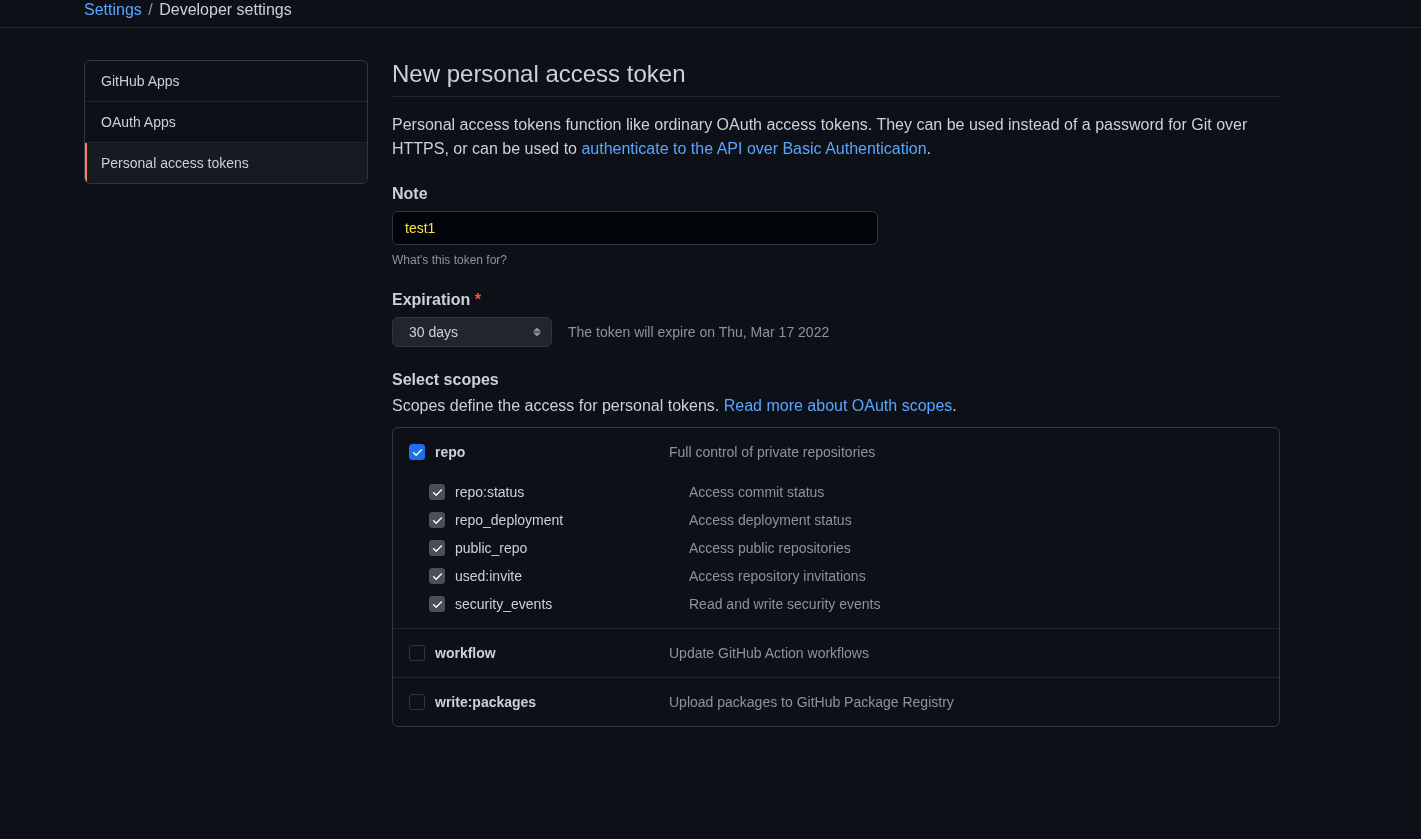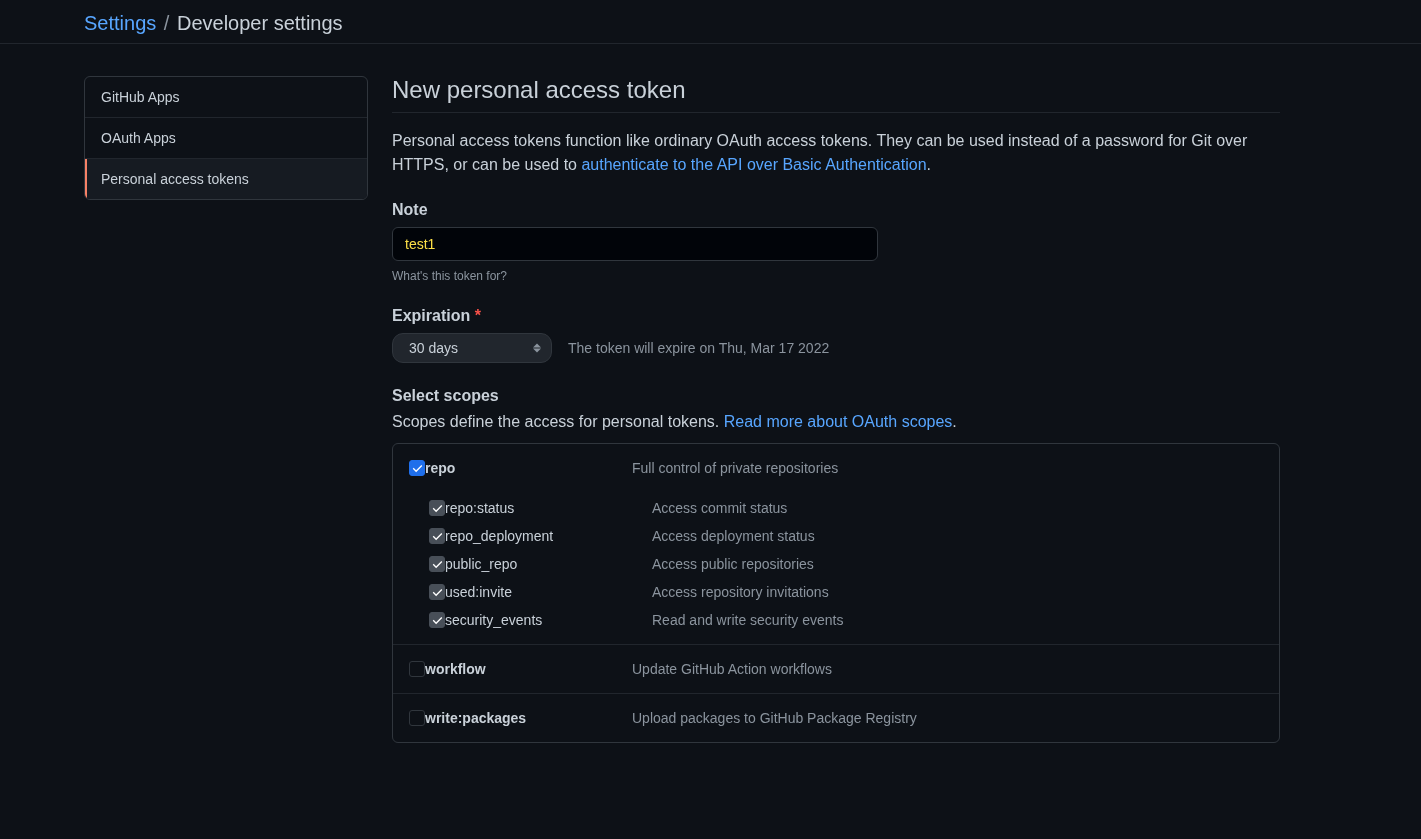--- a/index.html
+++ b/index.html
@@ -3,23 +3,23 @@
 <meta charset="utf-8">
 <style>
   * { box-sizing: border-box; margin: 0; padding: 0; }
   body {
     background: #0d1117;
     color: #c9d1d9;
     font-family: -apple-system, BlinkMacSystemFont, "Segoe UI", Helvetica, Arial, sans-serif;
     font-size: 14px;
   }
   .breadcrumb {
-    padding: 12px 0 8px 84px;
+    padding: 1px 0 8px 84px;
     border-bottom: 1px solid #21262d;
-    font-size: 20px;
+    font-size: 16px;
   }
   .breadcrumb a { color: #58a6ff; text-decoration: none; }
   .breadcrumb .sep { color: #8b949e; margin: 0 2px; }
   .breadcrumb .current { color: #c9d1d9; }
   .container {
     display: flex;
     padding: 32px 0 0 84px;
     gap: 24px;
   }
   .sidebar {
@@ -93,21 +93,21 @@
     display: flex;
     align-items: center;
     gap: 16px;
   }
   .select {
     position: relative;
     width: 160px;
     padding: 6px 16px 6px 16px;
     background: #21262d;
     border: 1px solid #30363d;
-    border-radius: 11px;
+    border-radius: 6px;
     color: #c9d1d9;
     font-size: 14px;
     cursor: pointer;
   }
   .select-caret {
     position: absolute;
     right: 10px;
     top: 50%;
     transform: translateY(-50%);
     display: flex;
@@ -146,23 +146,24 @@
     display: flex;
     align-items: center;
   }
   .scope-sub {
     padding-left: 20px;
     margin-top: 24px;
   }
   .scope-sub .scope-row { margin-bottom: 12px; }
   .scope-sub .scope-row:last-child { margin-bottom: 0; }
   .scope-left {
-    width: 223px;
+    width: 260px;
     display: flex;
     align-items: center;
+    gap: 10px;
   }
   .scope-name {
     font-weight: 600;
     color: #c9d1d9;
     font-size: 14px;
   }
   .scope-sub .scope-name { font-weight: 400; }
   .scope-desc {
     color: #8b949e;
     font-size: 14px;

